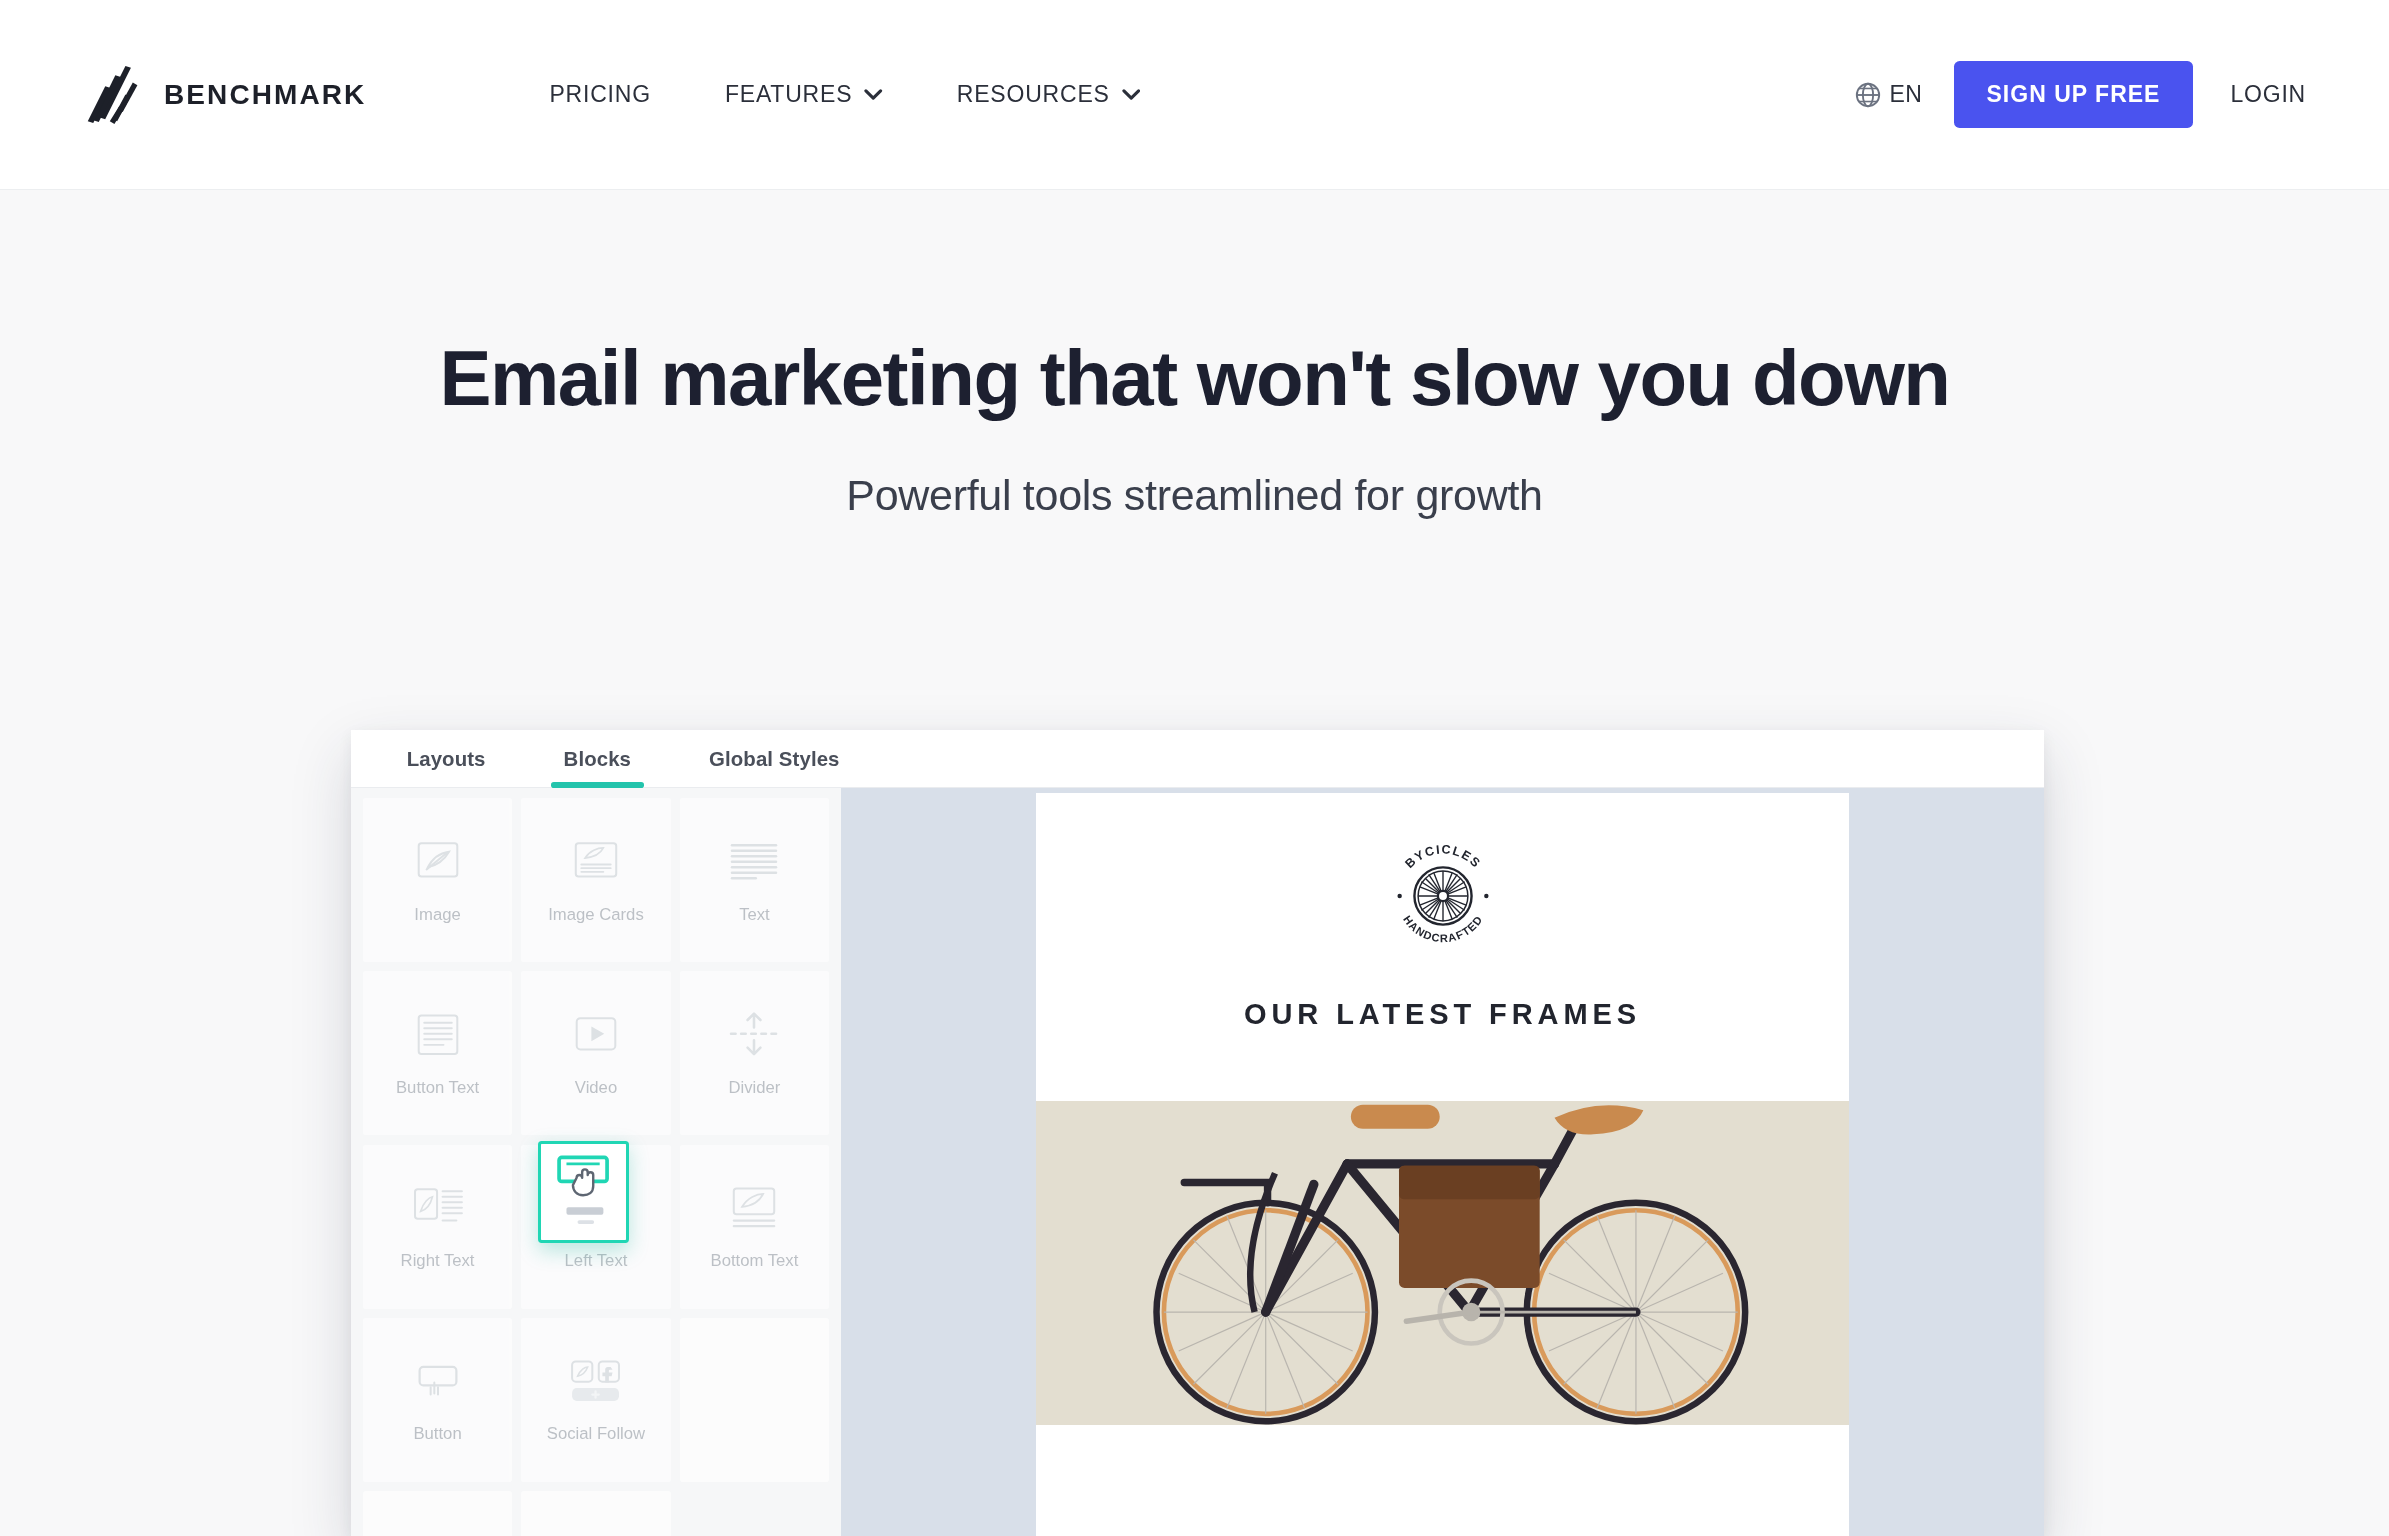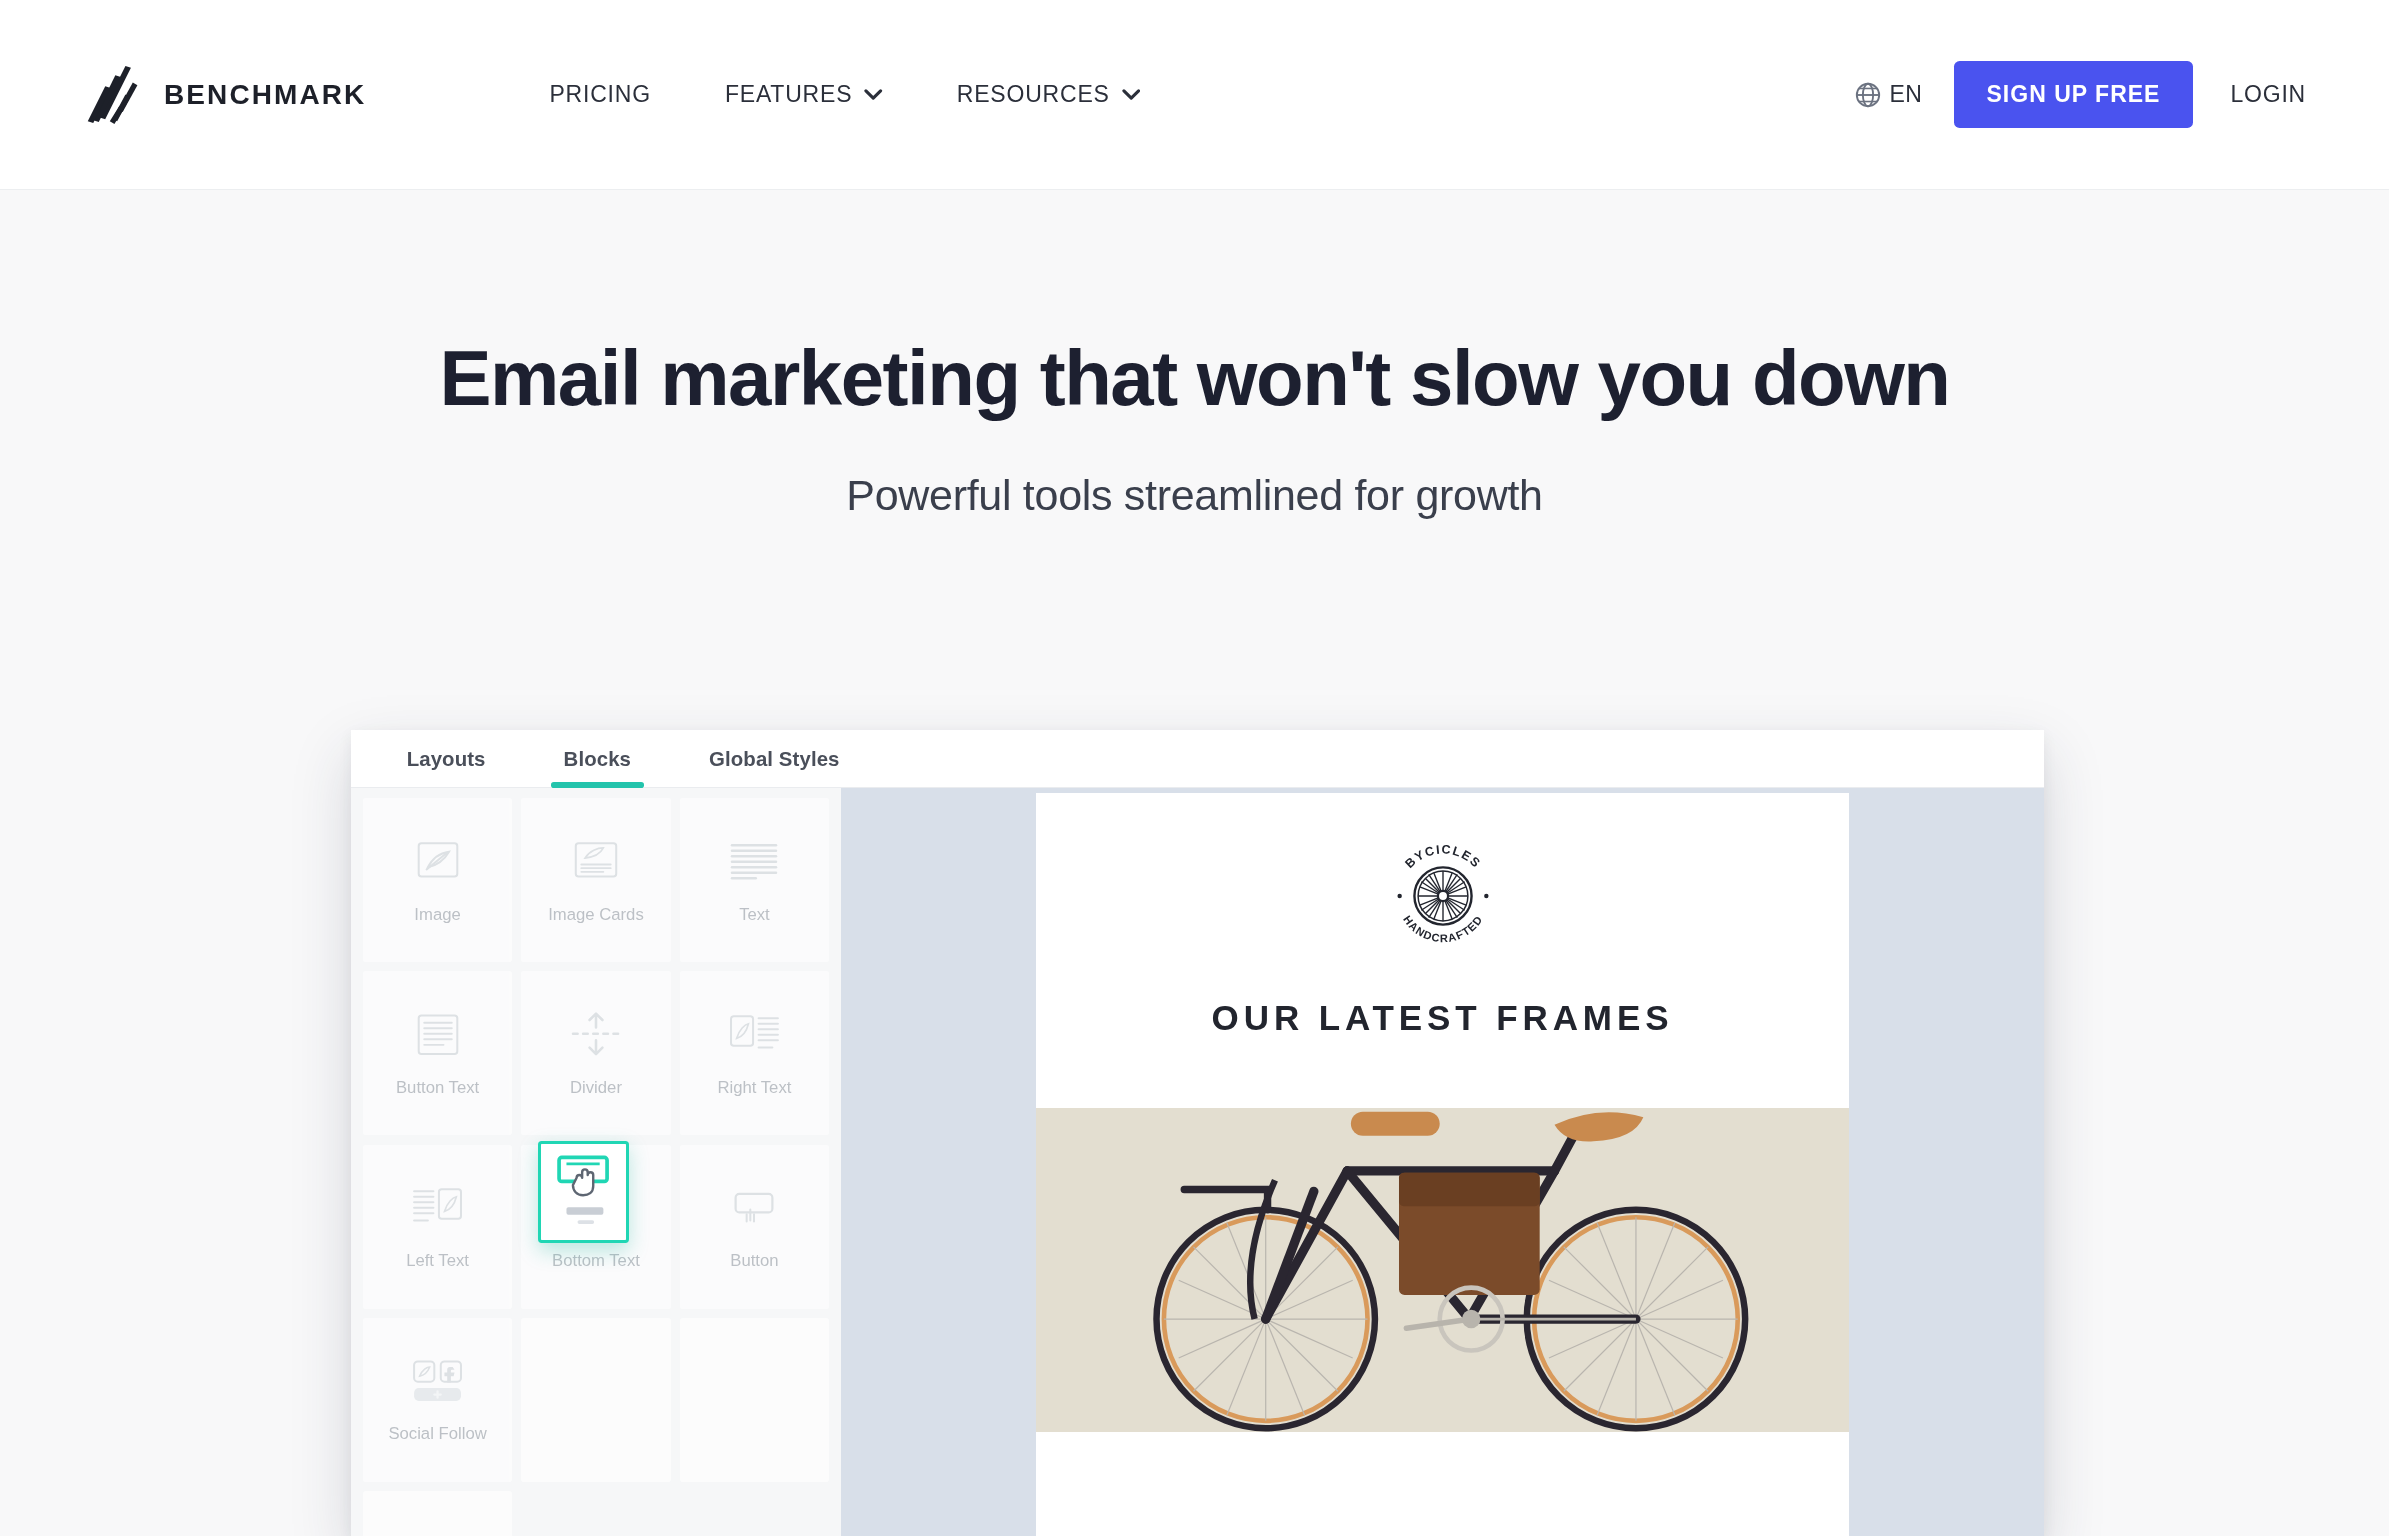--- a/index.html
+++ b/index.html
@@ -163,21 +163,21 @@
   }
   .email{
     width:813px;
     background:#ffffff;
     display:flex; flex-direction:column;
     align-items:center;
   }
   .email-logo{ margin-top:44px; width:118px; height:118px; display:block; }
   .email-head{
     margin-top:43px;
-    font-size:35px; font-weight:bold; letter-spacing:4.9px;
+    font-size:29px; font-weight:bold; letter-spacing:4.9px;
     color:#22252e;
   }
   .photo{
     margin-top:33px;
     width:100%; height:398px;
     position:relative; overflow:hidden;
     background:#ffffff;
   }
   .photo .bg{
     position:absolute; left:0; right:0; top:37px; height:324px;
@@ -307,20 +307,27 @@
               <line x1="23" y1="15" x2="53" y2="15"></line>
               <line x1="23" y1="21" x2="53" y2="21"></line>
               <line x1="23" y1="27" x2="53" y2="27"></line>
               <line x1="23" y1="33" x2="53" y2="33"></line>
               <line x1="23" y1="39" x2="44" y2="39"></line>
             </g>
           </svg>
           <span class="blabel">Button Text</span>
         </div>
 
+        <div class="bcard">
+          <svg class="glyph" viewBox="0 0 76 62">
+            <rect x="17" y="10" width="42" height="34" rx="4" fill="none" stroke="#cfd4d9" stroke-width="2.2"></rect>
+            <path d="M33 19 L47 27 L33 35 Z" fill="#cfd4d9"></path>
+          </svg>
+          <span class="blabel">Video</span>
+        </div>
 
         <div class="bcard">
           <svg class="glyph" viewBox="0 0 76 62">
             <path d="M38 6 L38 20 M31 12 L38 5 L45 12" fill="none" stroke="#cfd4d9" stroke-width="2.8" stroke-linecap="round" stroke-linejoin="round"></path>
             <line x1="13" y1="27" x2="63" y2="27" stroke="#cfd4d9" stroke-width="2.8" stroke-linecap="round" stroke-dasharray="5 6"></line>
             <path d="M38 34 L38 48 M31 42 L38 49 L45 42" fill="none" stroke="#cfd4d9" stroke-width="2.8" stroke-linecap="round" stroke-linejoin="round"></path>
           </svg>
           <span class="blabel">Divider</span>
         </div>
 

